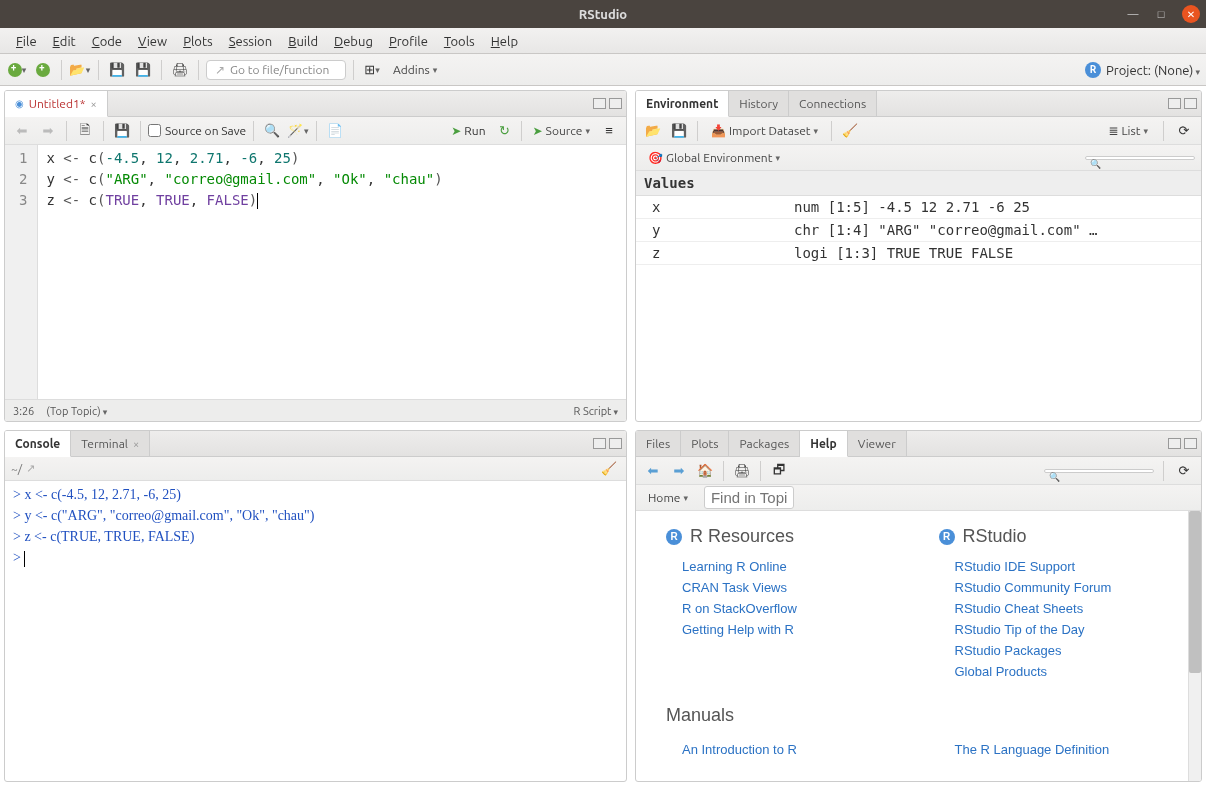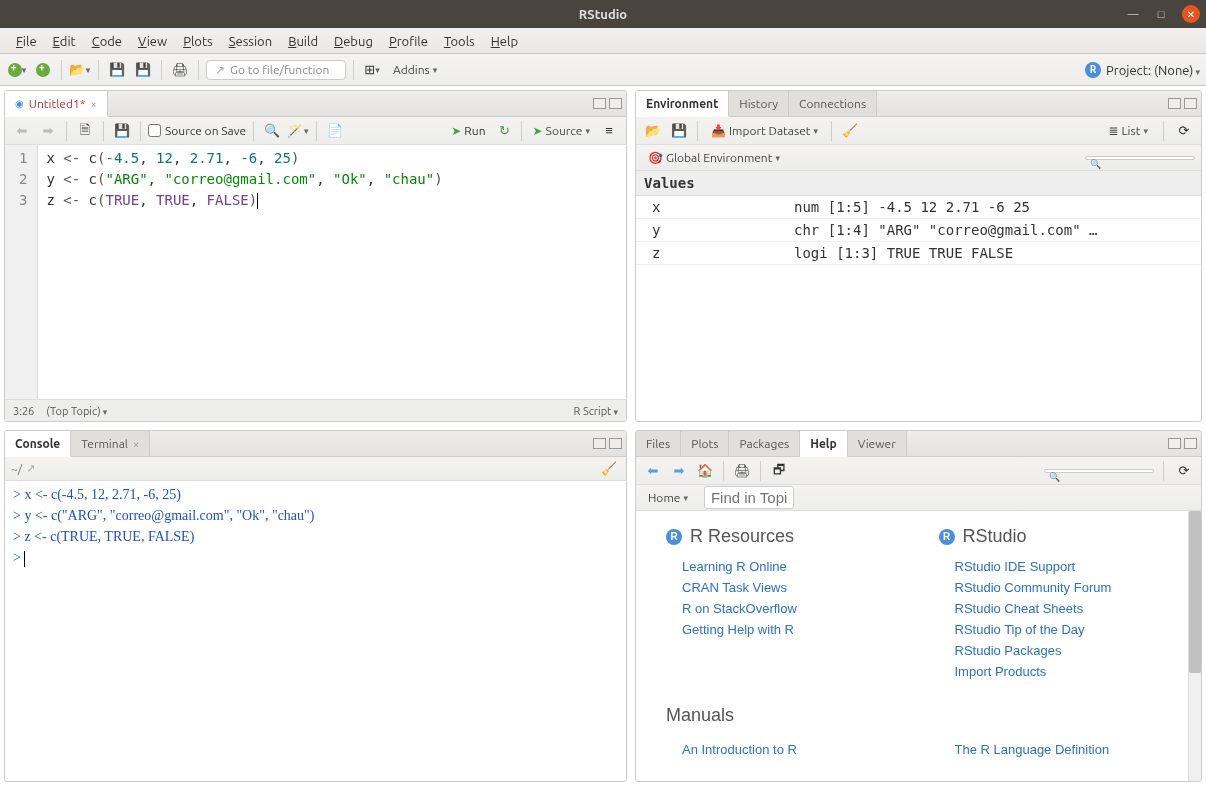--- a/index.html
+++ b/index.html
@@ -305,21 +305,21 @@
         <div class="help-h">
               <span class="icon-r">R</span>
               <span>RStudio</span>
             </div>
         <div id="help-col2">
               <a class="help-link">RStudio IDE Support</a>
               <a class="help-link">RStudio Community Forum</a>
               <a class="help-link">RStudio Cheat Sheets</a>
               <a class="help-link">RStudio Tip of the Day</a>
               <a class="help-link">RStudio Packages</a>
-              <a class="help-link">Import Products</a>
+              <a class="help-link">Global Products</a>
             </div>
       </div>
     </div>
     <div class="help-sub">Manuals</div>
     <div class="help-cols" style="margin-top:10px">
       <div class="help-col" id="manual-col1">
             <a class="help-link">An Introduction to R</a>
           </div>
       <div class="help-col" id="manual-col2">
             <a class="help-link">The R Language Definition</a>

